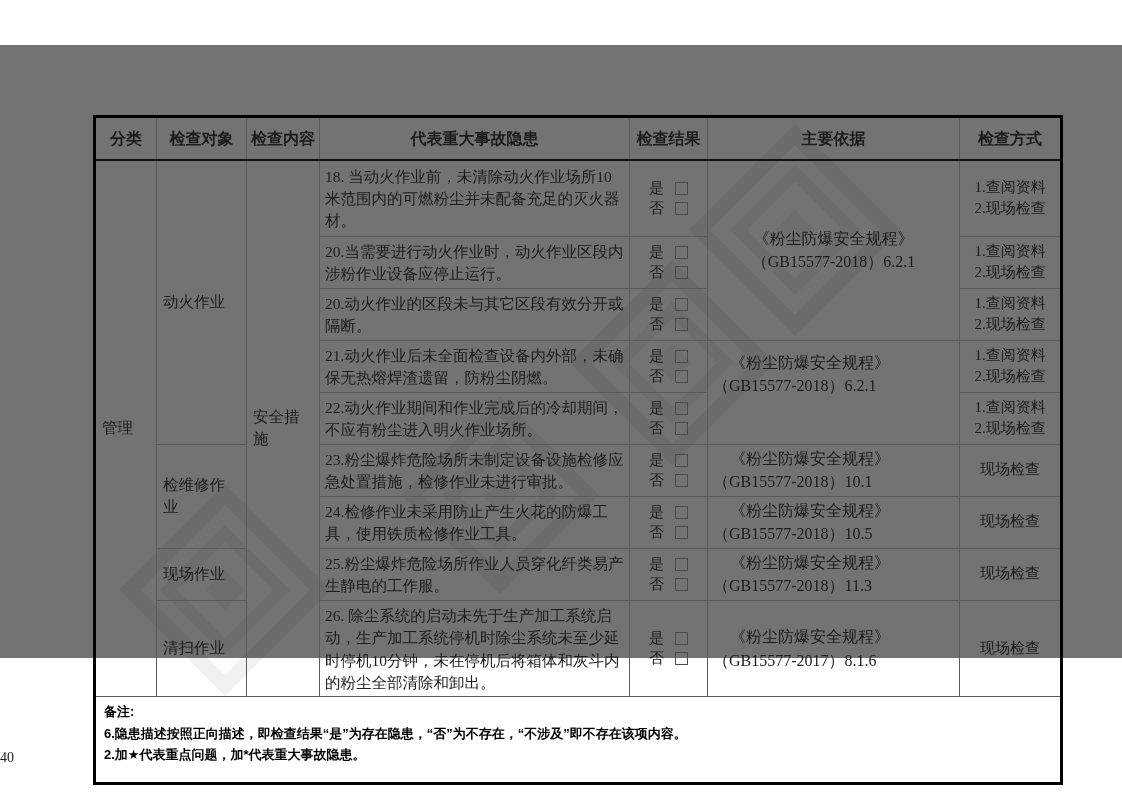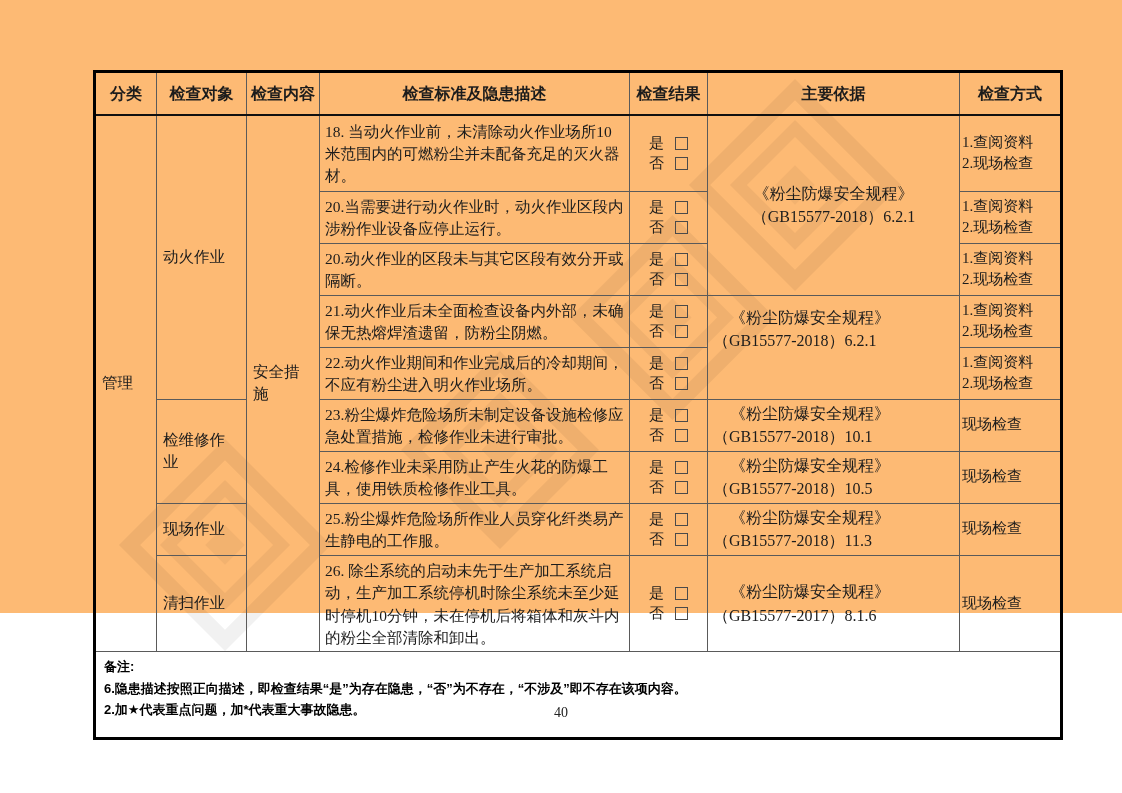--- a/index.html
+++ b/index.html
@@ -3,21 +3,21 @@
 <meta charset="utf-8">
 <style>
   * { margin: 0; padding: 0; box-sizing: border-box; }
   html, body {
     width: 1122px; height: 793px;
     background: #ffffff;
     font-family: "Liberation Serif", "DejaVu Serif", serif;
     color: #1c1c1c;
     overflow: hidden;
   }
-  .page { position: relative; width: 1122px; height: 613px; background: #fdba74; }
+  .page { position: relative; width: 1122px; height: 613px; background: #737373; margin-top: 45px; }
 
   
   .watermark { position: absolute; inset: 0; z-index: 0; pointer-events: none; }
   .wm-diamond {
     position: absolute;
     border: 15px solid rgba(0,0,0,0.055);
     transform: rotate(45deg);
   }
   .wm-inner {
     position: absolute; inset: 14px;
@@ -49,21 +49,21 @@
     font-size: 16px;
     text-align: center;
     border-bottom: 2px solid #111;
     padding: 2px;
   }
   td.c-center { text-align: left; padding: 0 6px; }
   td.c-standard { text-align: left; padding: 4px 3px 2px 5px; }
   td.c-basis-c { text-align: center; padding: 2px 4px; }
   td.c-basis-l { text-align: left; padding: 2px 4px 2px 5px; text-indent: 17px; font-size: 15px; }
   td.c-basis-c, td.c-basis-l { font-size: 16px; }
-  td.c-method { text-align: left; white-space: pre-line; font-size: 15px; padding: 2px; }
+  td.c-method { text-align: center; white-space: pre-line; font-size: 15px; padding: 2px; }
 
   
   td.c-result { padding: 0 4px; }
   .res-wrap { display: flex; flex-direction: column; align-items: center; gap: 5px; }
   .res-line { display: flex; align-items: center; gap: 11px; font-size: 15px; line-height: 1; }
   .cb {
     display: inline-block; width: 13px; height: 13px;
     border: 1.5px solid #4a4a4a; background: transparent;
   }
 
@@ -74,21 +74,21 @@
     font-weight: bold;
     color: #000;
     font-size: 13px;
     line-height: 1.65;
     text-align: left;
     vertical-align: top;
   }
 
   .page-num {
     position: absolute; left: 0; top: 705px; width: 1122px; z-index: 1;
-    text-align: center; font-size: 14px; color: #222;
+    text-align: left; font-size: 14px; color: #222;
     font-family: "Liberation Serif", serif;
   }
 </style>
 </head>
 <body>
 
 <div class="page">
 
   <div class="watermark">
     <div class="wm-diamond" style="left:720px; top:110px; width:150px; height:150px;">
@@ -118,21 +118,21 @@
         <col style="width:78px">
         <col style="width:252px">
         <col style="width:102px">
     </colgroup>
 
     <tbody>
         <tr style="height:43px">
       <th>分类</th>
       <th>检查对象</th>
       <th>检查内容</th>
-      <th>检查标准及隐患描述</th>
+      <th>代表重大事故隐患</th>
       <th>检查结果</th>
       <th>主要依据</th>
       <th>检查方式</th>
     </tr>
 
     <tr style="height:77px">
       <td class="c-center" rowspan="9">管理</td>
       <td class="c-center" rowspan="5">动火作业</td>
       <td class="c-center" rowspan="9">安全措施</td>
       <td class="c-standard">18. 当动火作业前，未清除动火作业场所10 米范围内的可燃粉尘并未配备充足的灭火器材。</td>

